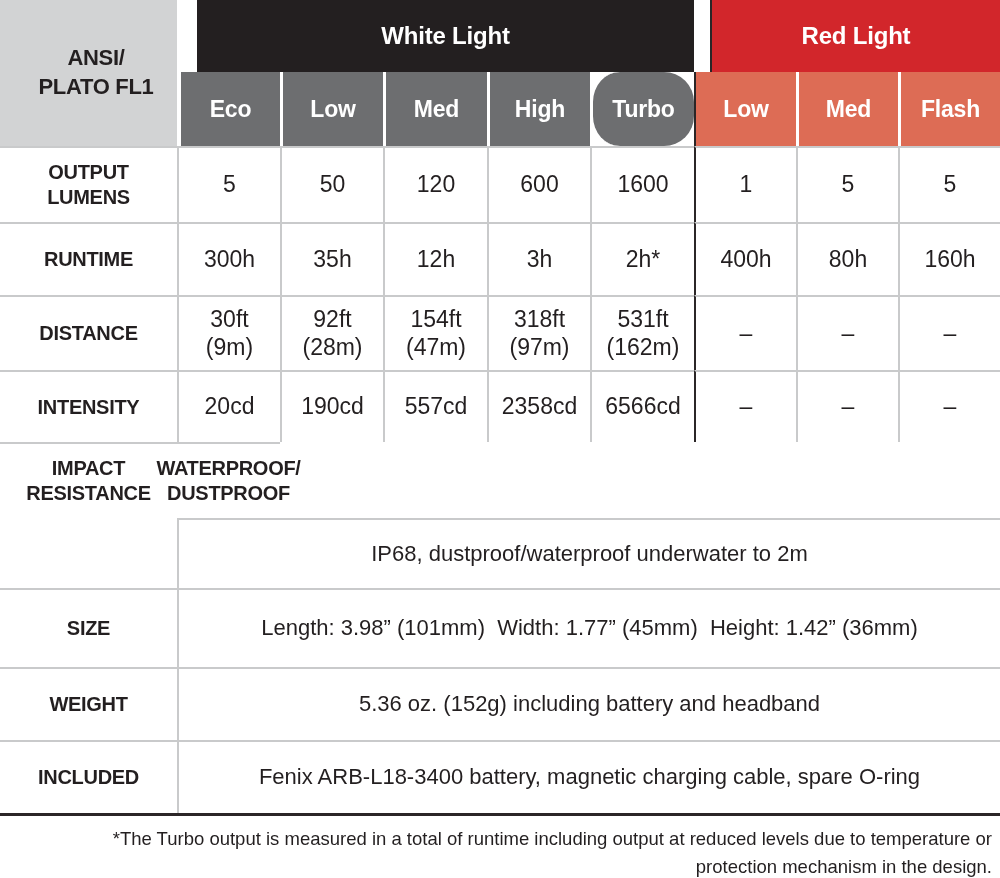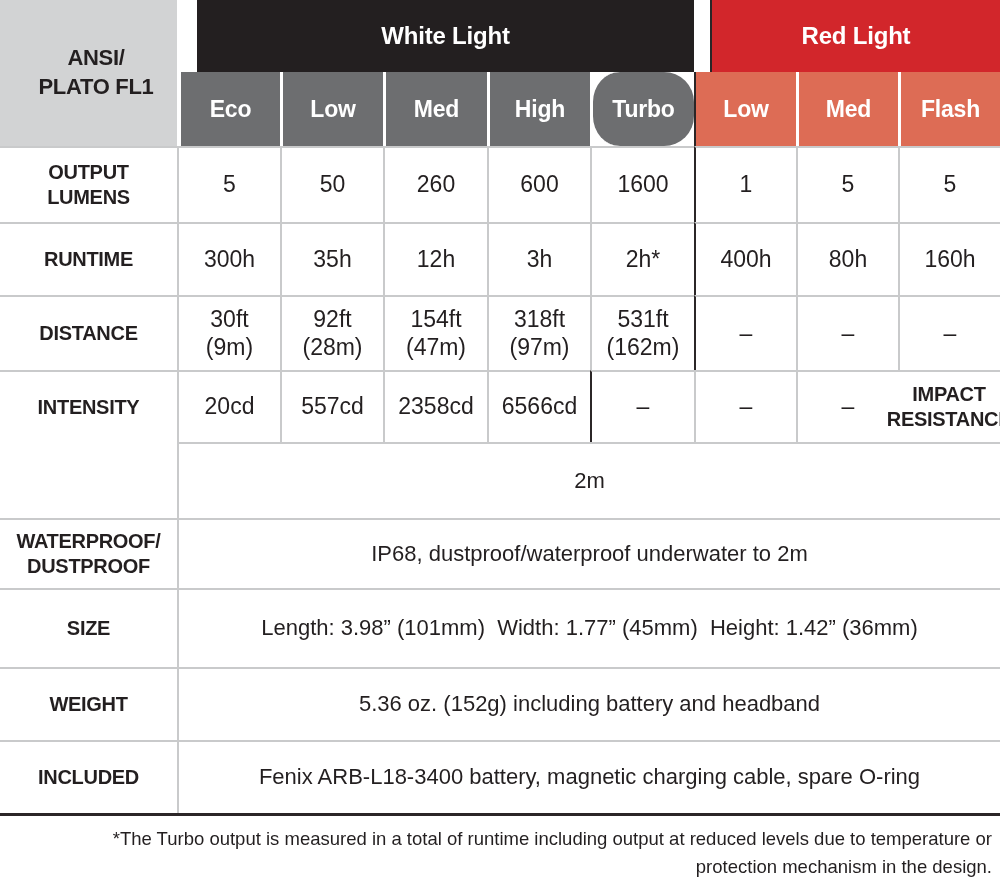--- a/index.html
+++ b/index.html
@@ -63,21 +63,21 @@
   <div class="cell mode white m3">High</div>
   <div class="cell mode white m4">Turbo</div>
   <div class="cell mode red m5">Low</div>
   <div class="cell mode red m6">Med</div>
   <div class="cell mode red m7">Flash</div>
 
   <div class="cell label">OUTPUT
 LUMENS</div>
   <div class="cell value">5</div>
   <div class="cell value">50</div>
-  <div class="cell value">260</div>
+  <div class="cell value">120</div>
   <div class="cell value">600</div>
   <div class="cell value">1600</div>
   <div class="cell value dark-sep">1</div>
   <div class="cell value">5</div>
   <div class="cell value">5</div>
 
   <div class="cell label">RUNTIME</div>
   <div class="cell value">300h</div>
   <div class="cell value">35h</div>
   <div class="cell value">12h</div>
@@ -97,30 +97,30 @@
   <div class="cell value">318ft
 (97m)</div>
   <div class="cell value">531ft
 (162m)</div>
   <div class="cell value dark-sep">–</div>
   <div class="cell value">–</div>
   <div class="cell value">–</div>
 
   <div class="cell label">INTENSITY</div>
   <div class="cell value">20cd</div>
+  <div class="cell value">190cd</div>
   <div class="cell value">557cd</div>
   <div class="cell value">2358cd</div>
   <div class="cell value">6566cd</div>
   <div class="cell value dark-sep">–</div>
   <div class="cell value">–</div>
   <div class="cell value">–</div>
 
   <div class="cell label">IMPACT
 RESISTANCE</div>
-  <div class="cell value span-all">2m</div>
 
   <div class="cell label">WATERPROOF/
 DUSTPROOF</div>
   <div class="cell value span-all">IP68, dustproof/waterproof underwater to 2m</div>
 
   <div class="cell label">SIZE</div>
   <div class="cell value span-all">Length: 3.98” (101mm)  Width: 1.77” (45mm)  Height: 1.42” (36mm)</div>
 
   <div class="cell label">WEIGHT</div>
   <div class="cell value span-all">5.36 oz. (152g) including battery and headband</div>

